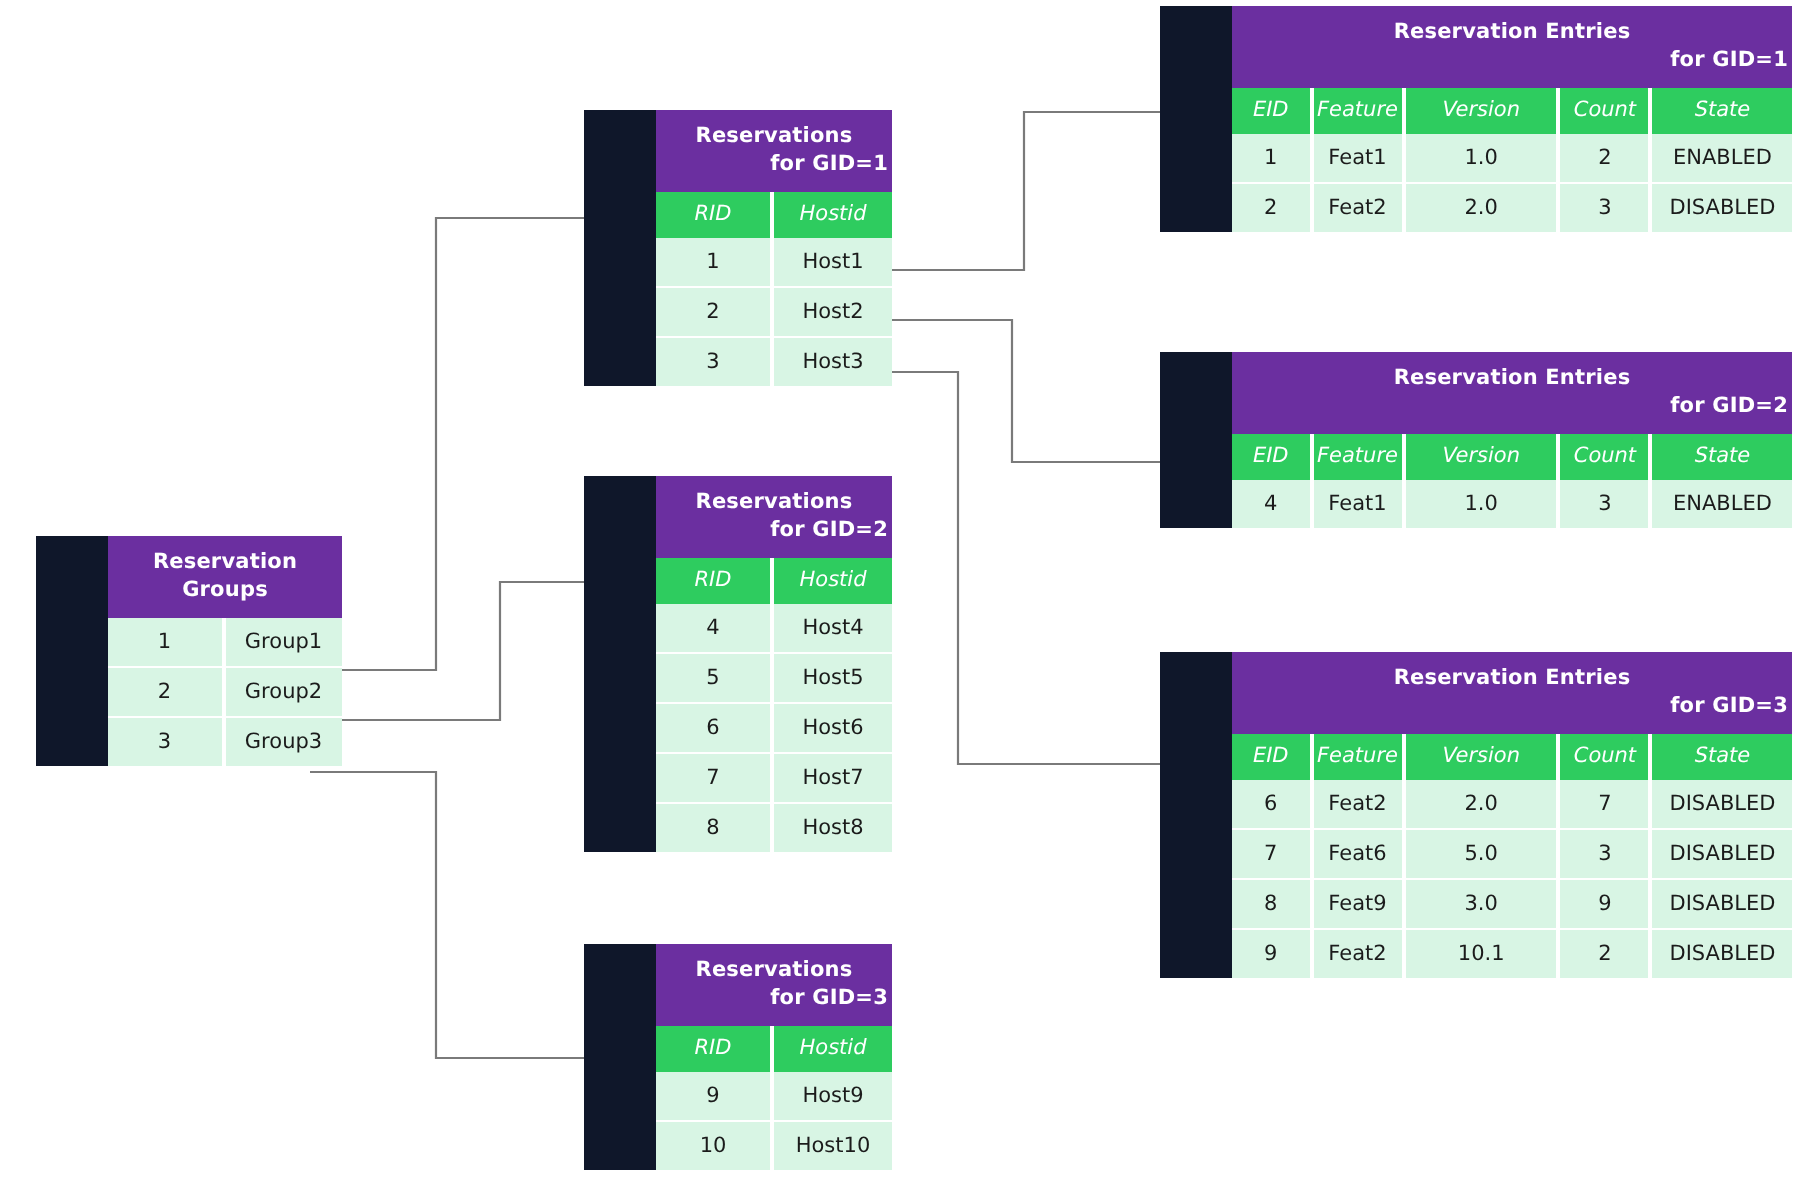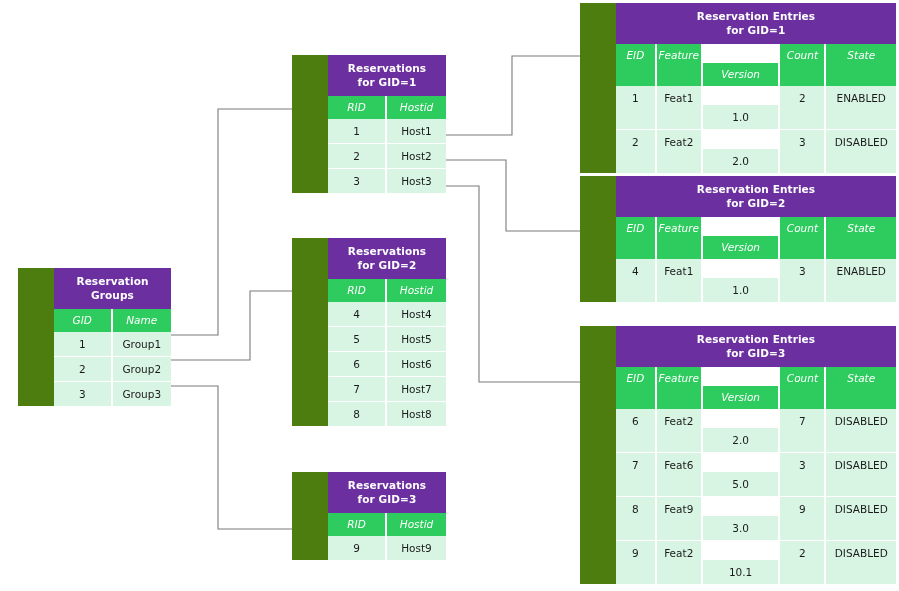--- a/index.html
+++ b/index.html
@@ -26,36 +26,36 @@
     left: 0; top: 0;
     width: 899px;
     height: 591px;
     pointer-events: none;
     z-index: 1;
   }
   .tbl {
     position: absolute;
     z-index: 2;
     box-sizing: border-box;
-    background: #4d7c0f;
+    background: #0f172a;
     border-collapse: collapse;
     padding-left: 36px;
   }
   .tbl .title {
     background: #6b2fa0;
     color: #ffffff;
     font-weight: bold;
     font-size: 10.5px;
     text-align: center;
     line-height: 14px;
     padding: 6px 2px 7px 2px;
     box-sizing: border-box;
     letter-spacing: .1px;
   }
-  .tbl .title .l2 { display: block; }
+  .tbl .title .l2 { display: block; text-align: right; }
   .tbl .hdr {
     display: flex;
     background: #ffffff;
   }
   .tbl .hdr .cell {
     background: #2ecc5f;
     color: #ffffff;
     font-size: 10.5px;
     text-align: center;
     padding: 5px 0 6px 0;
@@ -90,21 +90,21 @@
   #tbl-res-1       { left: 292px; top: 55px;  width: 154px; }
   #tbl-res-2       { left: 292px; top: 238px; width: 154px; }
   #tbl-res-3       { left: 292px; top: 472px; width: 154px; }
   #tbl-ent-1       { left: 580px; top: 3px;   width: 316px; }
   #tbl-ent-2       { left: 580px; top: 176px; width: 316px; }
   #tbl-ent-3       { left: 580px; top: 326px; width: 316px; }
 
   .w-half  { width: 50%; }
   .c-eid     { width: 46px; }
   .c-feature { width: 52px; }
-  .c-version { width: 88px; margin-top: 19px; }
+  .c-version { width: 88px; }
   .c-count   { width: 52px; }
   .c-state   { width: 79px; }
 </style>
 </head>
 <body>
 
 <div id="canvas">
 
   <svg class="connectors" viewBox="0 0 899 591" xmlns="http://www.w3.org/2000/svg">
     <g fill="none" stroke="#7a7a7a" stroke-width="1.1">
@@ -120,24 +120,20 @@
       <path d="M446,160 L506,160 L506,231 L580,231"></path>
 
       <path d="M446,186 L479,186 L479,382 L580,382"></path>
     </g>
   </svg>
 
   <div class="tbl" id="tbl-groups">
     <div class="title">
       <span>Reservation Groups</span>
     </div>
-    <div class="hdr">
-      <div class="cell w-half">GID</div>
-      <div class="cell w-half">Name</div>
-    </div>
     <div class="row">
       <div class="cell w-half">1</div>
       <div class="cell w-half">Group1</div>
     </div>
     <div class="row">
       <div class="cell w-half">2</div>
       <div class="cell w-half">Group2</div>
     </div>
     <div class="row">
       <div class="cell w-half">3</div>
@@ -204,20 +200,24 @@
       <span>Reservations</span>
       <span class="l2">for GID=3</span>
     </div>
     <div class="hdr">
       <div class="cell w-half">RID</div>
       <div class="cell w-half">Hostid</div>
     </div>
     <div class="row">
       <div class="cell w-half">9</div>
       <div class="cell w-half">Host9</div>
+    </div>
+    <div class="row">
+      <div class="cell w-half">10</div>
+      <div class="cell w-half">Host10</div>
     </div>
   </div>
 
   <div class="tbl" id="tbl-ent-1">
     <div class="title">
       <span>Reservation Entries</span>
       <span class="l2">for GID=1</span>
     </div>
     <div class="hdr">
       <div class="cell c-eid">EID</div>

